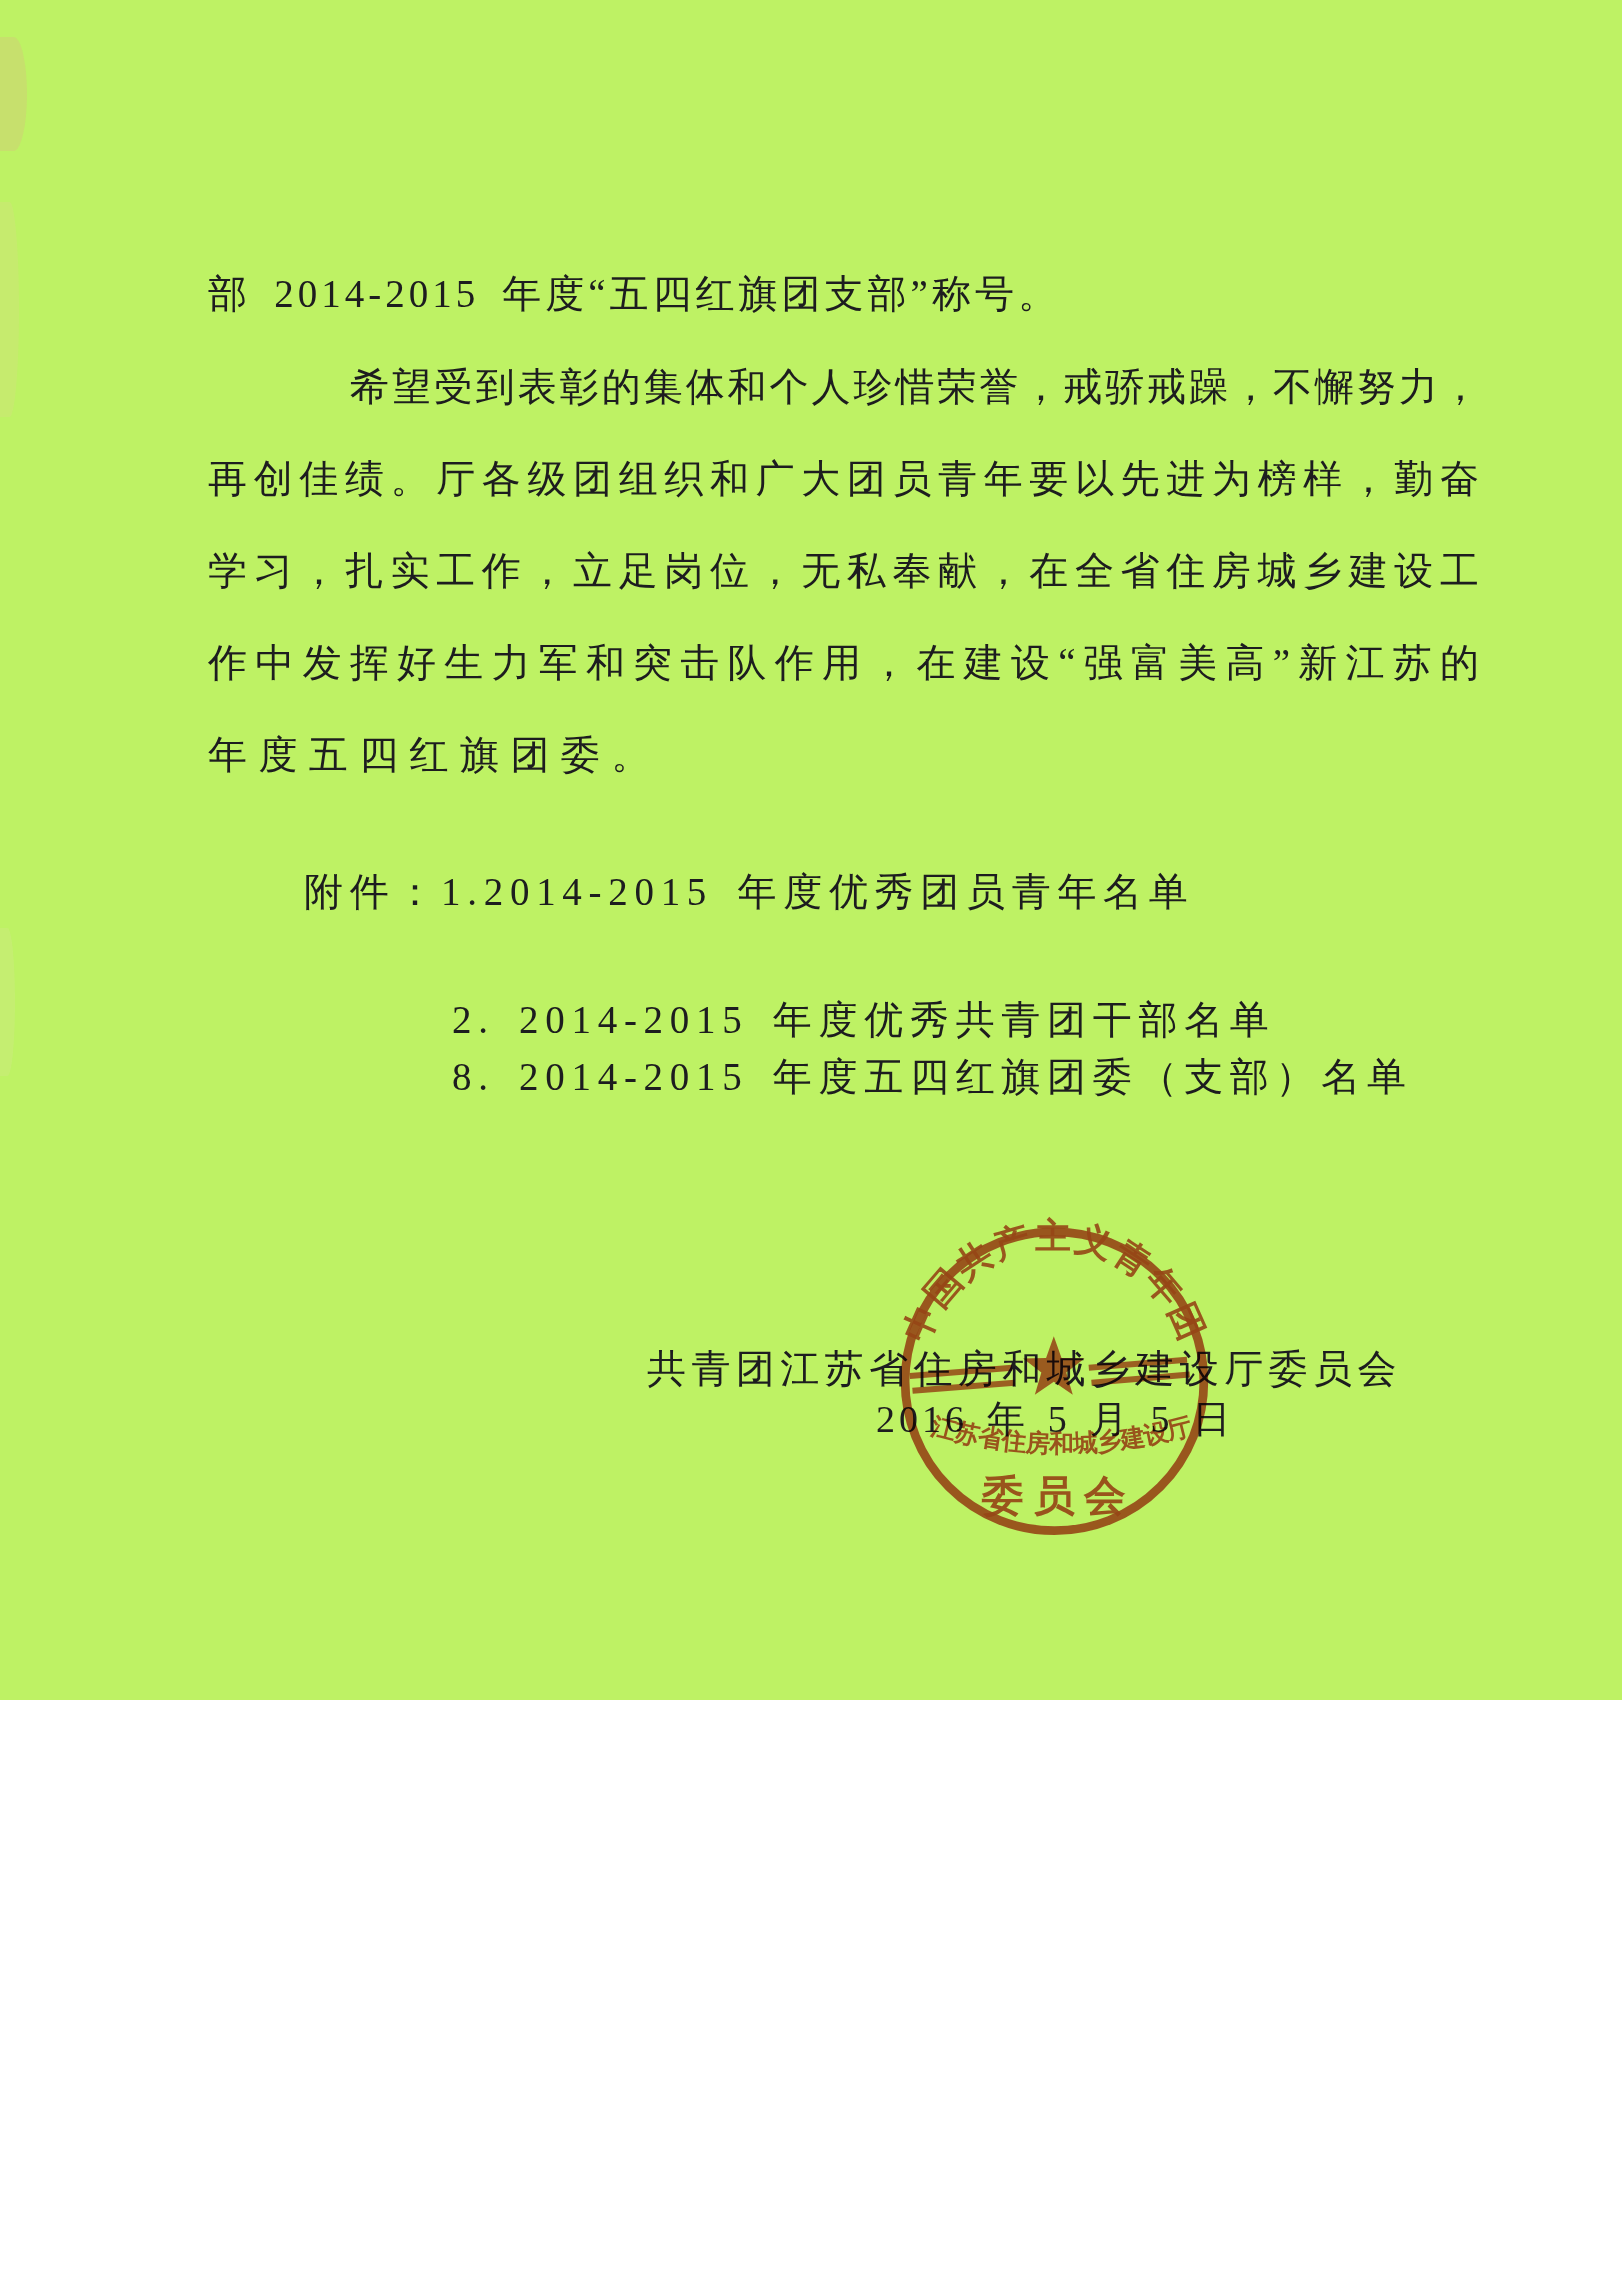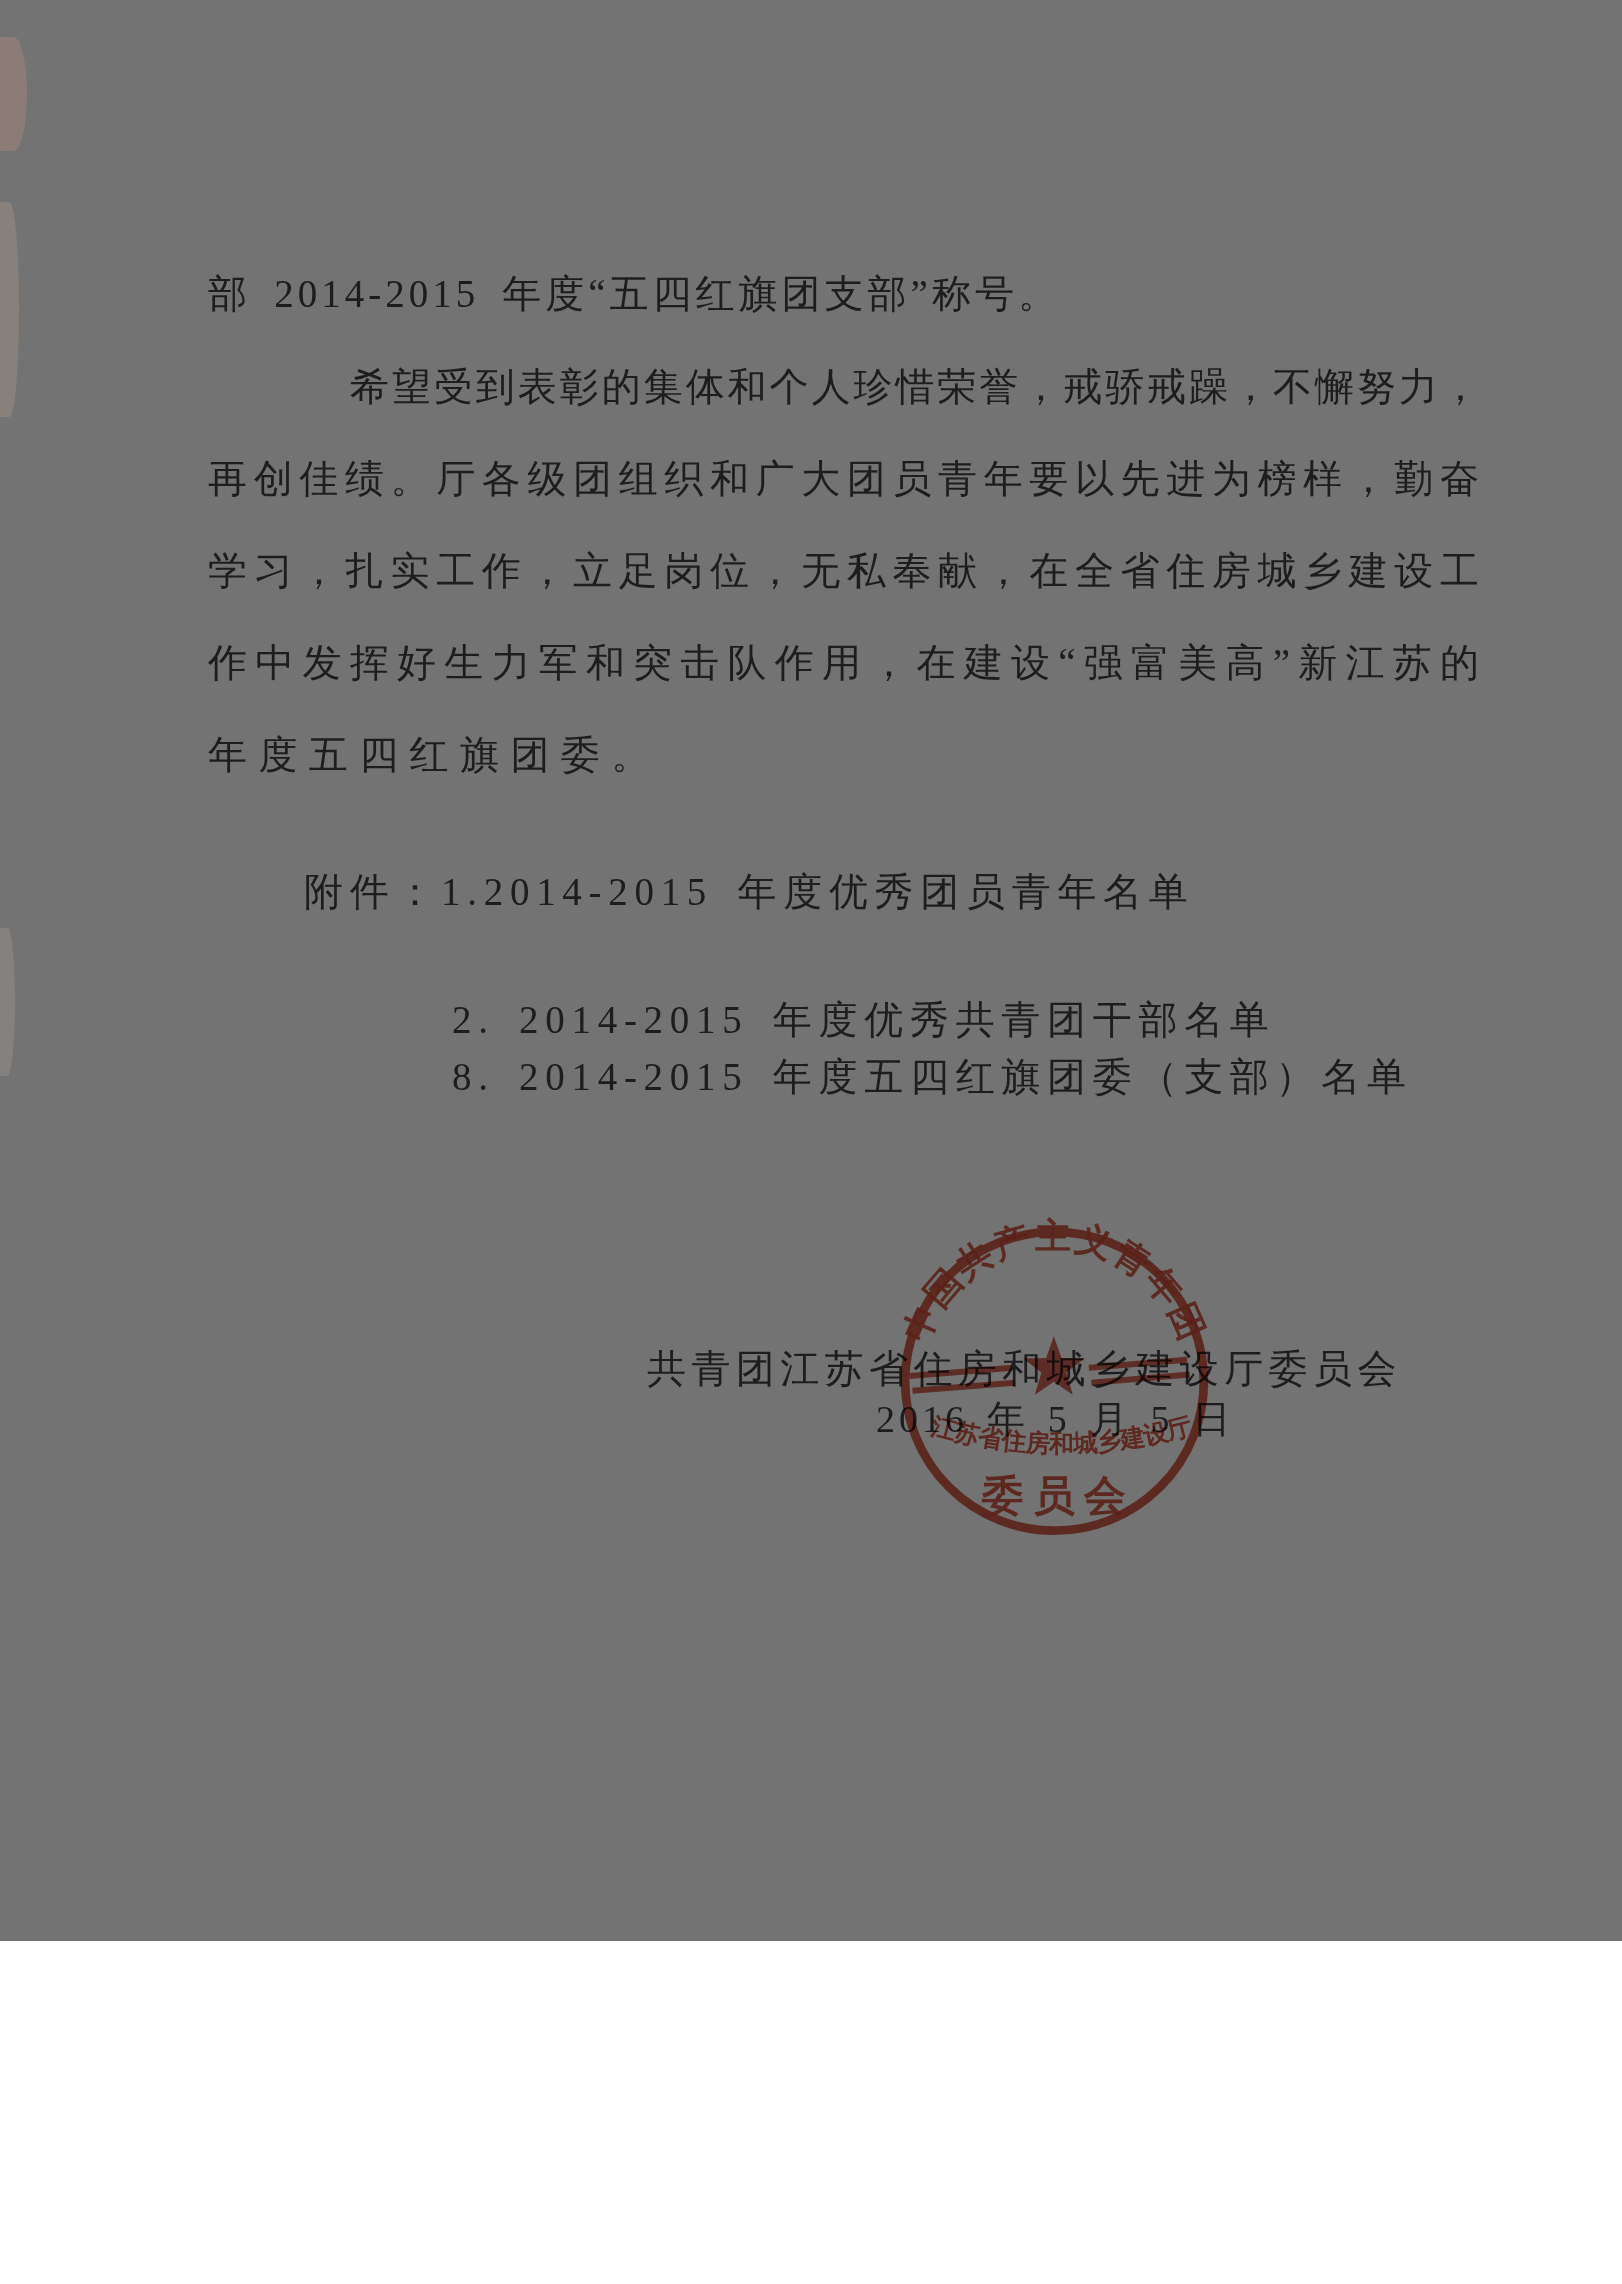--- a/index.html
+++ b/index.html
@@ -2,22 +2,22 @@
 <html style="font-size:10.8px"><head>
 <meta charset="utf-8">
 <style>
   * { margin: 0; padding: 0; box-sizing: border-box; }
   html, body { background: #ffffff; }
   body { font-family: "Liberation Serif", "DejaVu Serif", serif; }
 
   .page {
     position: relative;
     width: 1623px;
-    height: 1941px;
-    background: #737373;
+    height: 1700px;
+    background: #bef264;
     overflow: hidden;
     color: #1e1e1e;
   }
 
   
   .smudge { position: absolute; left: 0; border-radius: 0 60% 60% 0; pointer-events: none; }
   .smudge-1 { top: 37px;  width: 27px; height: 114px; background: rgba(233,160,140,0.22); }
   .smudge-2 { top: 202px; width: 19px; height: 215px; background: rgba(240,200,170,0.16); }
   .smudge-3 { top: 928px; width: 15px; height: 148px; background: rgba(242,220,195,0.14); }
 

